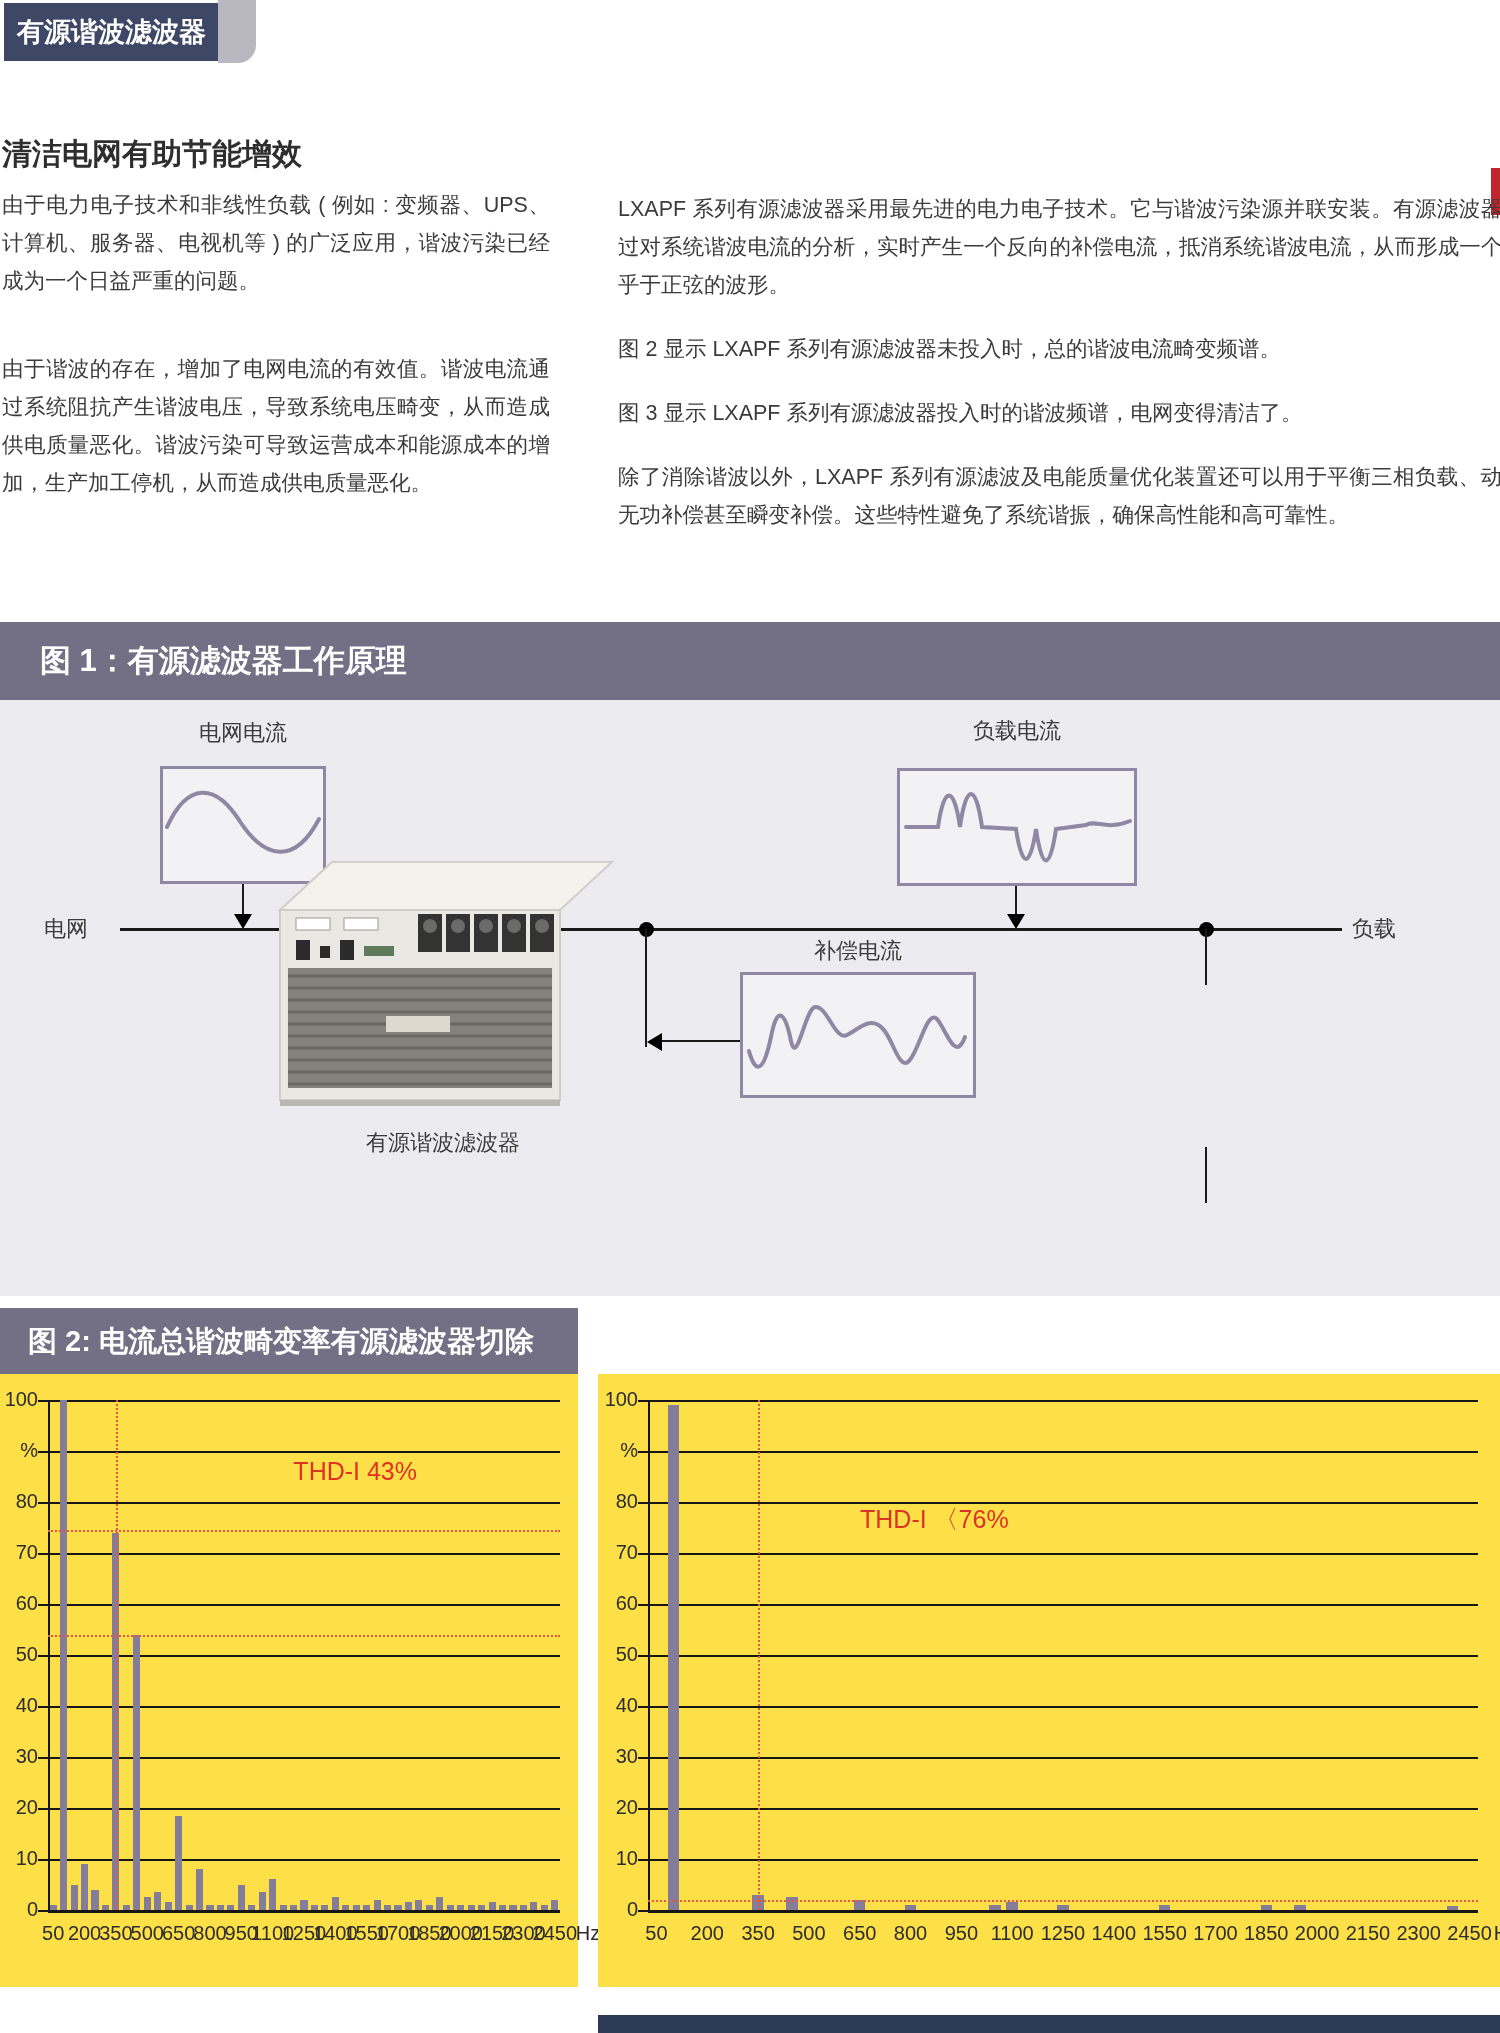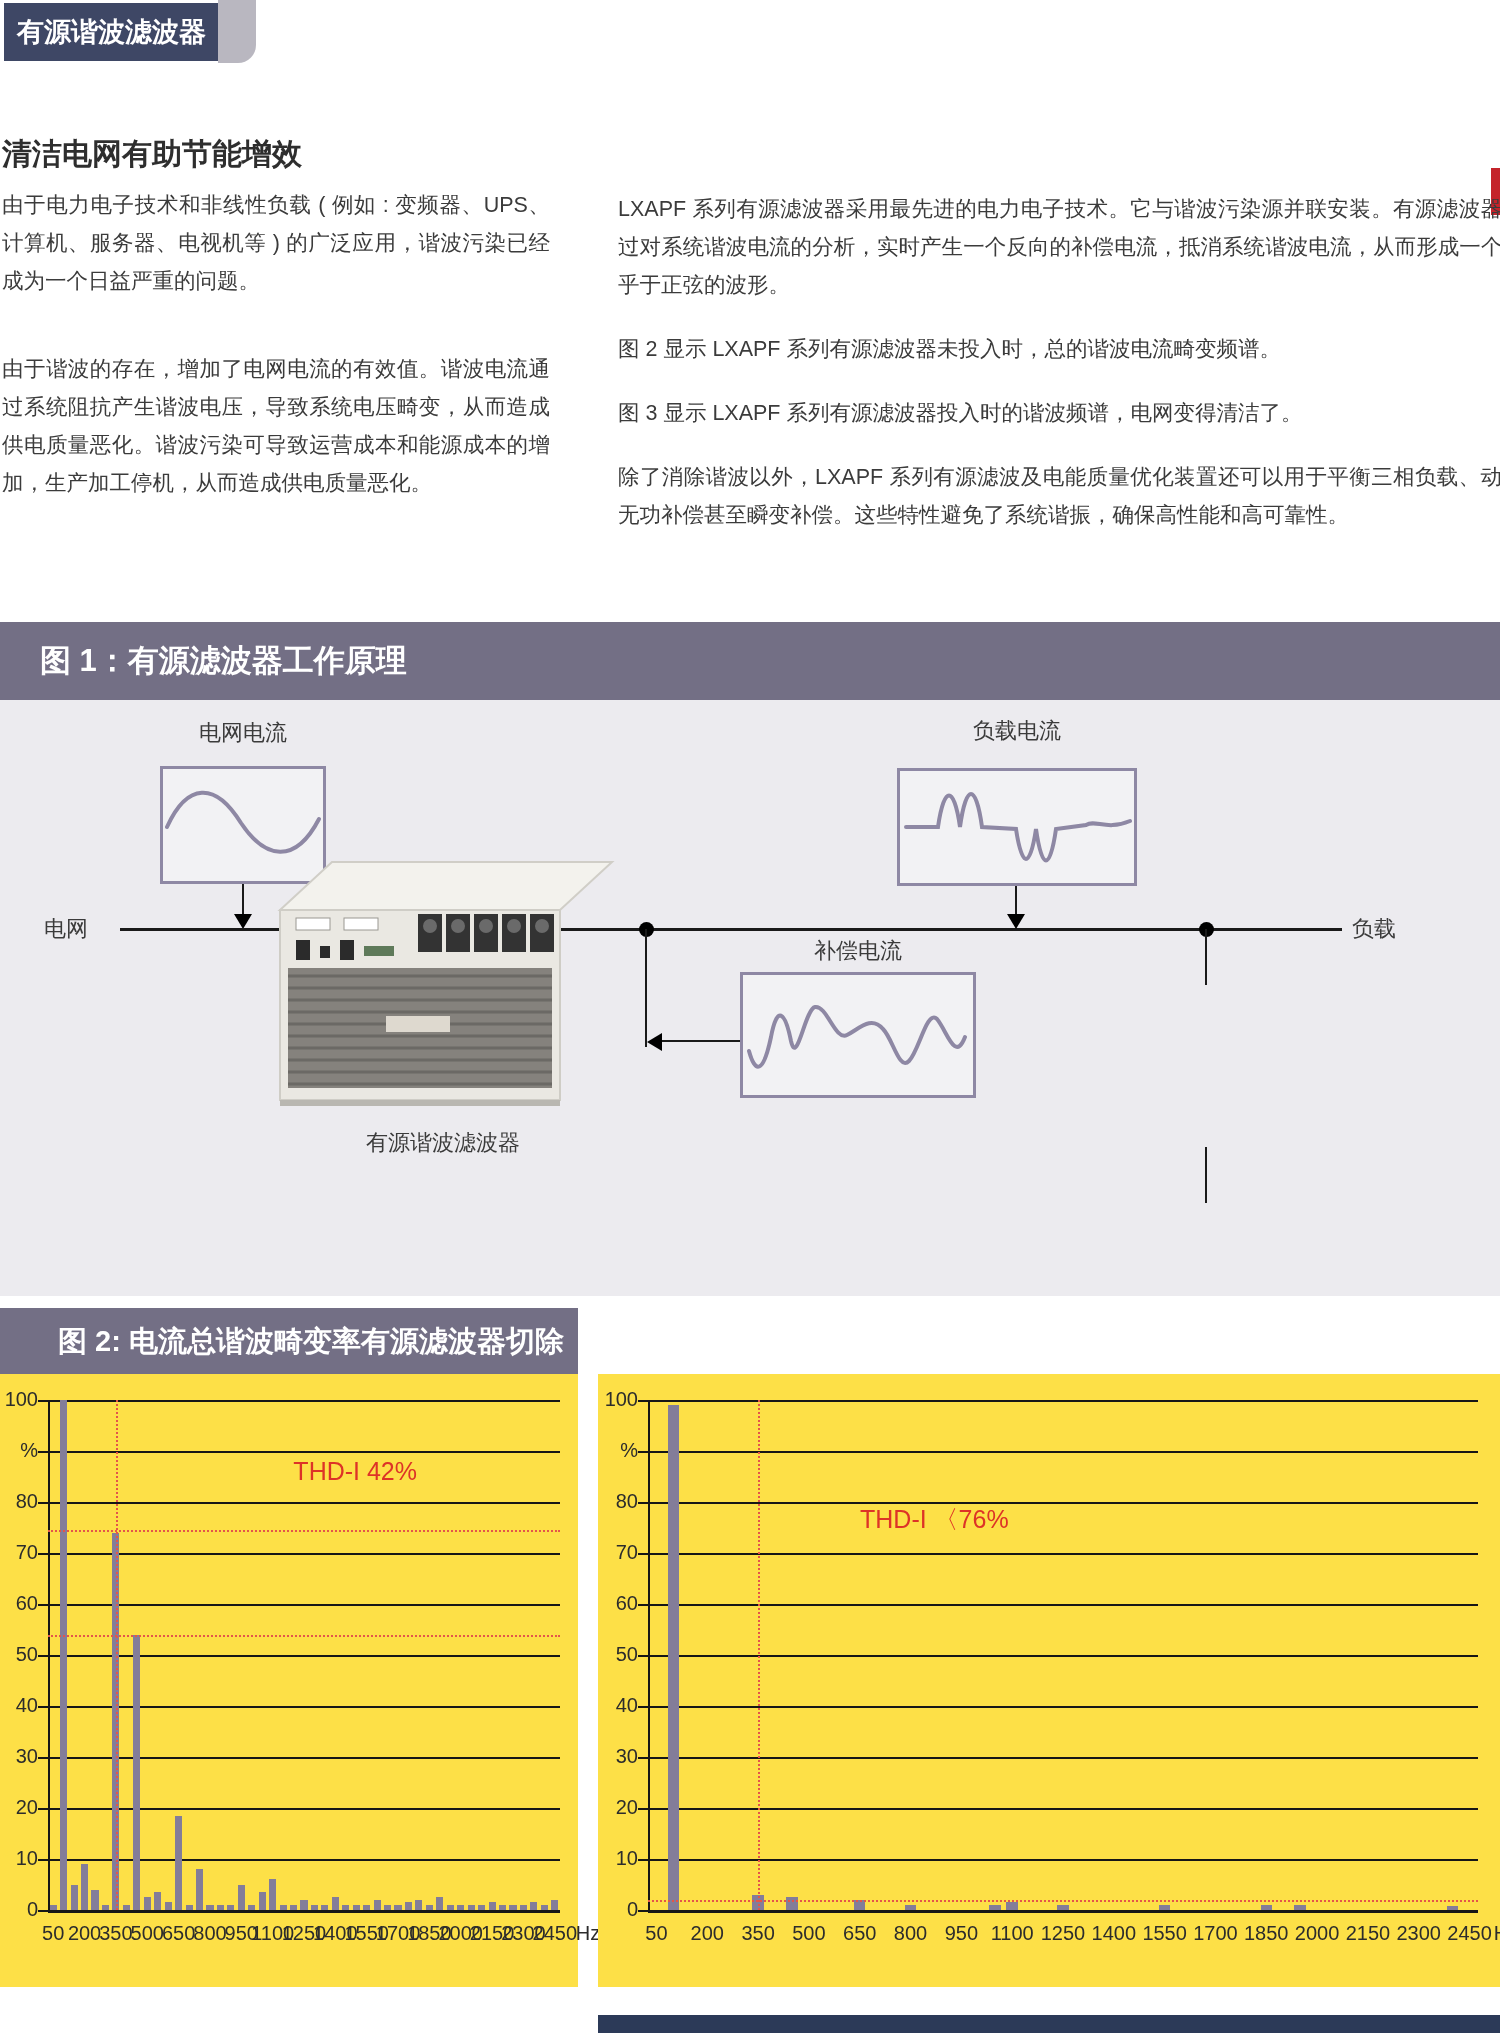--- a/index.html
+++ b/index.html
@@ -22,21 +22,21 @@
   .section-heading { left:2px; top:134px; font-size:30px; font-weight:bold; color:#2e2e2e; }
   .col { font-size:21.5px; line-height:38px; text-align:justify; color:#3b3b3b; }
   .col-left { left:2px; top:186px; width:548px; }
   .col-left p + p { margin-top:50px; }
   .col-right { left:618px; top:190px; width:906px; }
   .col-right p + p { margin-top:26px; }
 
   
   .band { background:#736f85; color:#ffffff; font-weight:bold; overflow:hidden; white-space:nowrap; }
   .fig1-band { left:0; top:622px; width:1500px; height:78px; font-size:31px; line-height:78px; padding-left:40px; }
-  .fig2-band { left:0; top:1308px; width:578px; height:66px; font-size:29px; line-height:66px; padding-left:58px; }
+  .fig2-band { left:0; top:1308px; width:578px; height:66px; font-size:29px; line-height:66px; padding-left:28px; }
   .fig3-band { left:598px; top:1308px; width:902px; height:66px; font-size:29px; line-height:66px; padding-left:50px; }
 
   
   .fig1-panel { left:0; top:700px; width:1500px; height:596px; background:#ecebef; }
   .diag-label { font-size:22px; color:#3b3b3b; text-align:center; }
   .wave-box { border:3px solid #8e88a4; background:rgba(255,255,255,0.35); }
   .bus-line { background:#1a1a1a; }
   .junction-dot { width:15px; height:15px; border-radius:50%; background:#000; }
   .vline { width:2px; background:#1a1a1a; }
   .hline { height:2px; background:#1a1a1a; }
@@ -274,21 +274,21 @@
       <div class="xtick-lab" style="left: 272px; top: 548px;">1250</div>
       <div class="xtick-lab" style="left: 303.347px; top: 548px;">1400</div>
       <div class="xtick-lab" style="left: 334.694px; top: 548px;">1550</div>
       <div class="xtick-lab" style="left: 366.041px; top: 548px;">1700</div>
       <div class="xtick-lab" style="left: 397.388px; top: 548px;">1850</div>
       <div class="xtick-lab" style="left: 428.735px; top: 548px;">2000</div>
       <div class="xtick-lab" style="left: 460.082px; top: 548px;">2150</div>
       <div class="xtick-lab" style="left: 491.429px; top: 548px;">2300</div>
       <div class="xtick-lab" style="left: 522.776px; top: 548px;">2450</div>
       <div class="xtick-lab" style="left: 556px; top: 548px;">Hz</div>
-      <div class="thd-note" style="left: 355.2px; top: 83.4px;">THD-I 42%</div>
+      <div class="thd-note" style="left: 355.2px; top: 83.4px;">THD-I 43%</div>
     </div>
   <div class="abs chart-panel fig3-panel">
       <div class="gridline" style="left: 50px; top: 26px; width: 830px; height: 2px;"></div>
       <div class="gridline" style="left: 40px; top: 26px; width: 10px;"></div>
       <div class="ytick-lab" style="left: 0px; top: 14px;">100</div>
       <div class="gridline" style="left: 50px; top: 77px; width: 830px; height: 2px;"></div>
       <div class="gridline" style="left: 40px; top: 77px; width: 10px;"></div>
       <div class="ytick-lab" style="left: 0px; top: 65px;">%</div>
       <div class="gridline" style="left: 50px; top: 128px; width: 830px; height: 2px;"></div>
       <div class="gridline" style="left: 40px; top: 128px; width: 10px;"></div>

